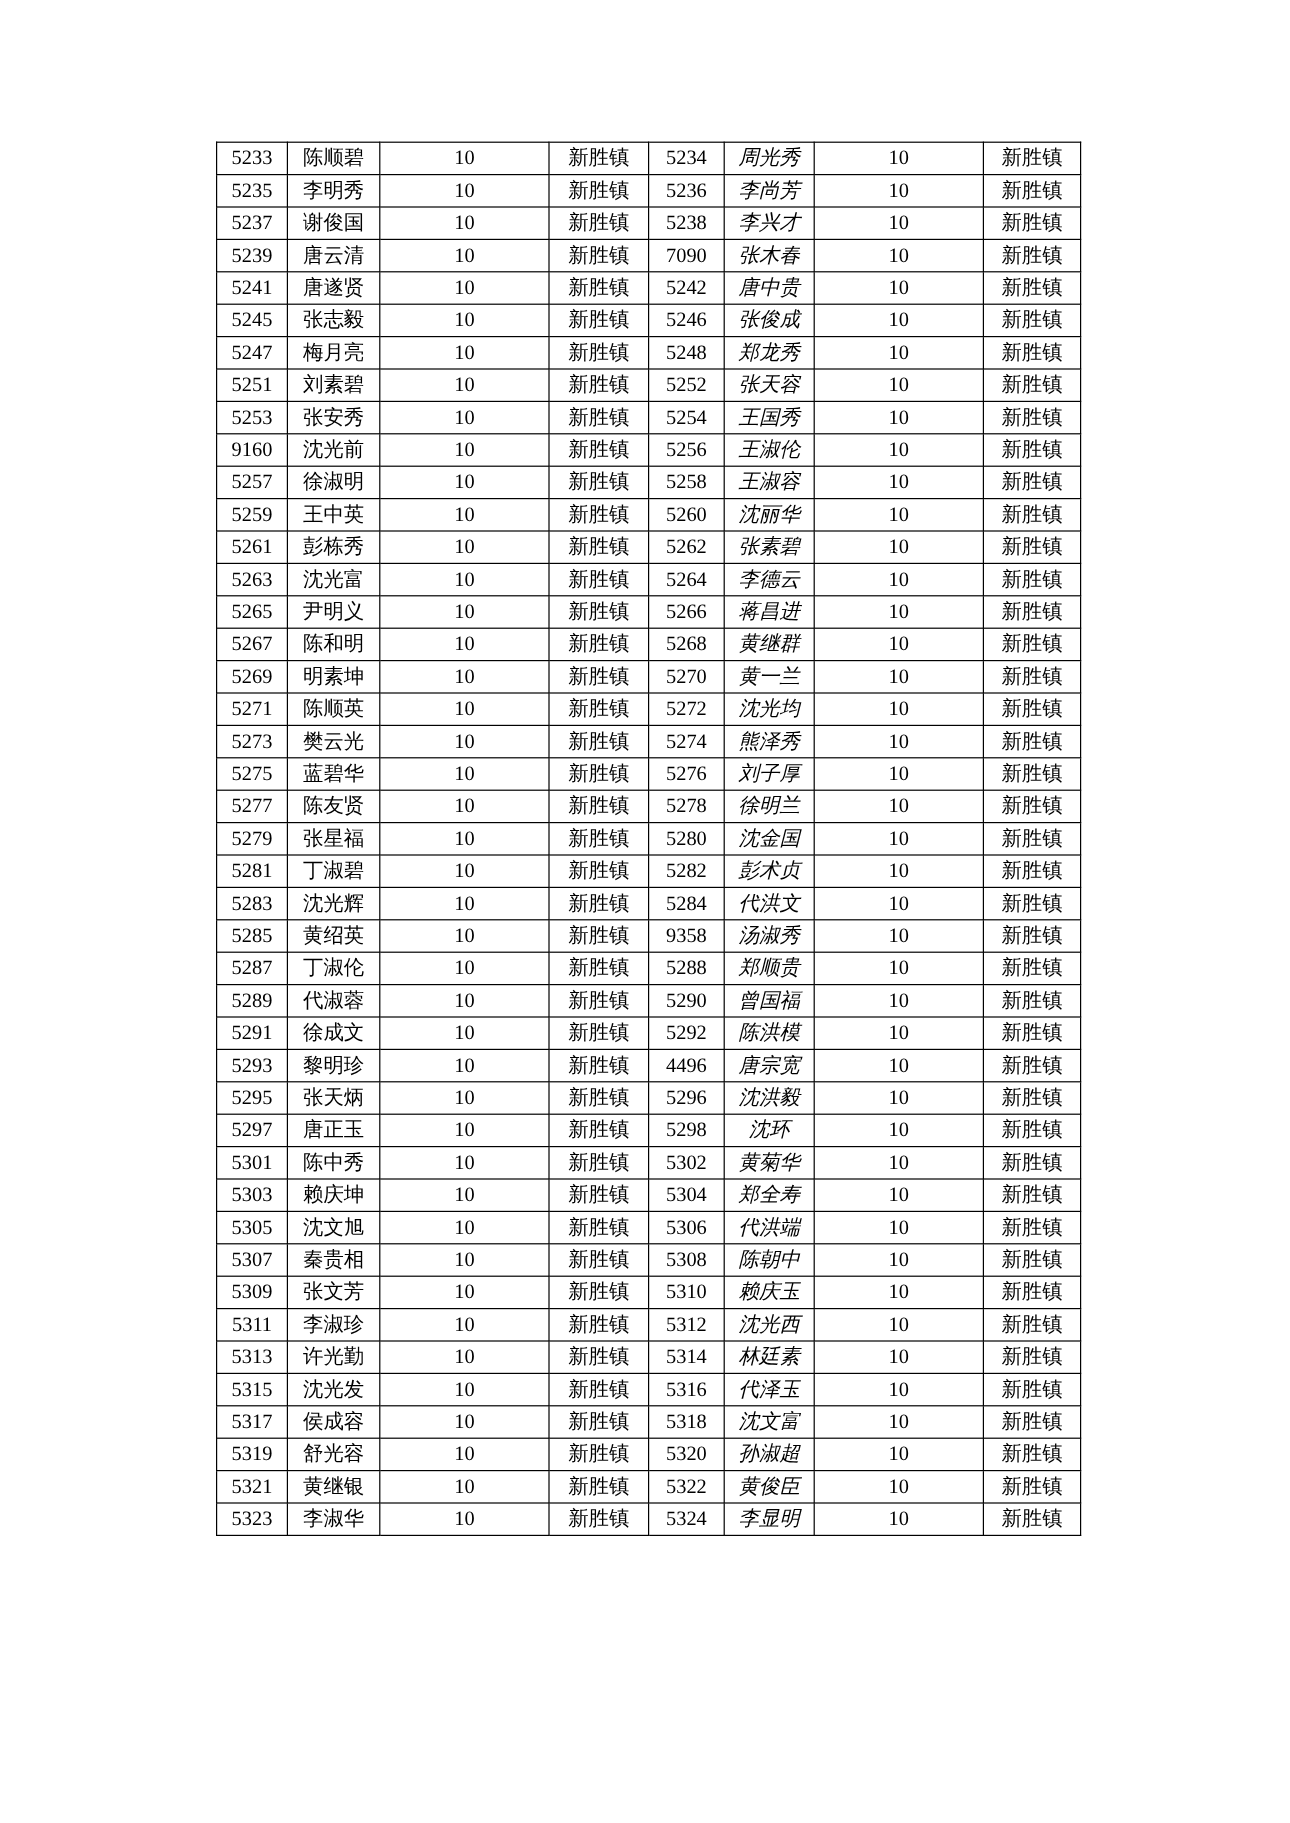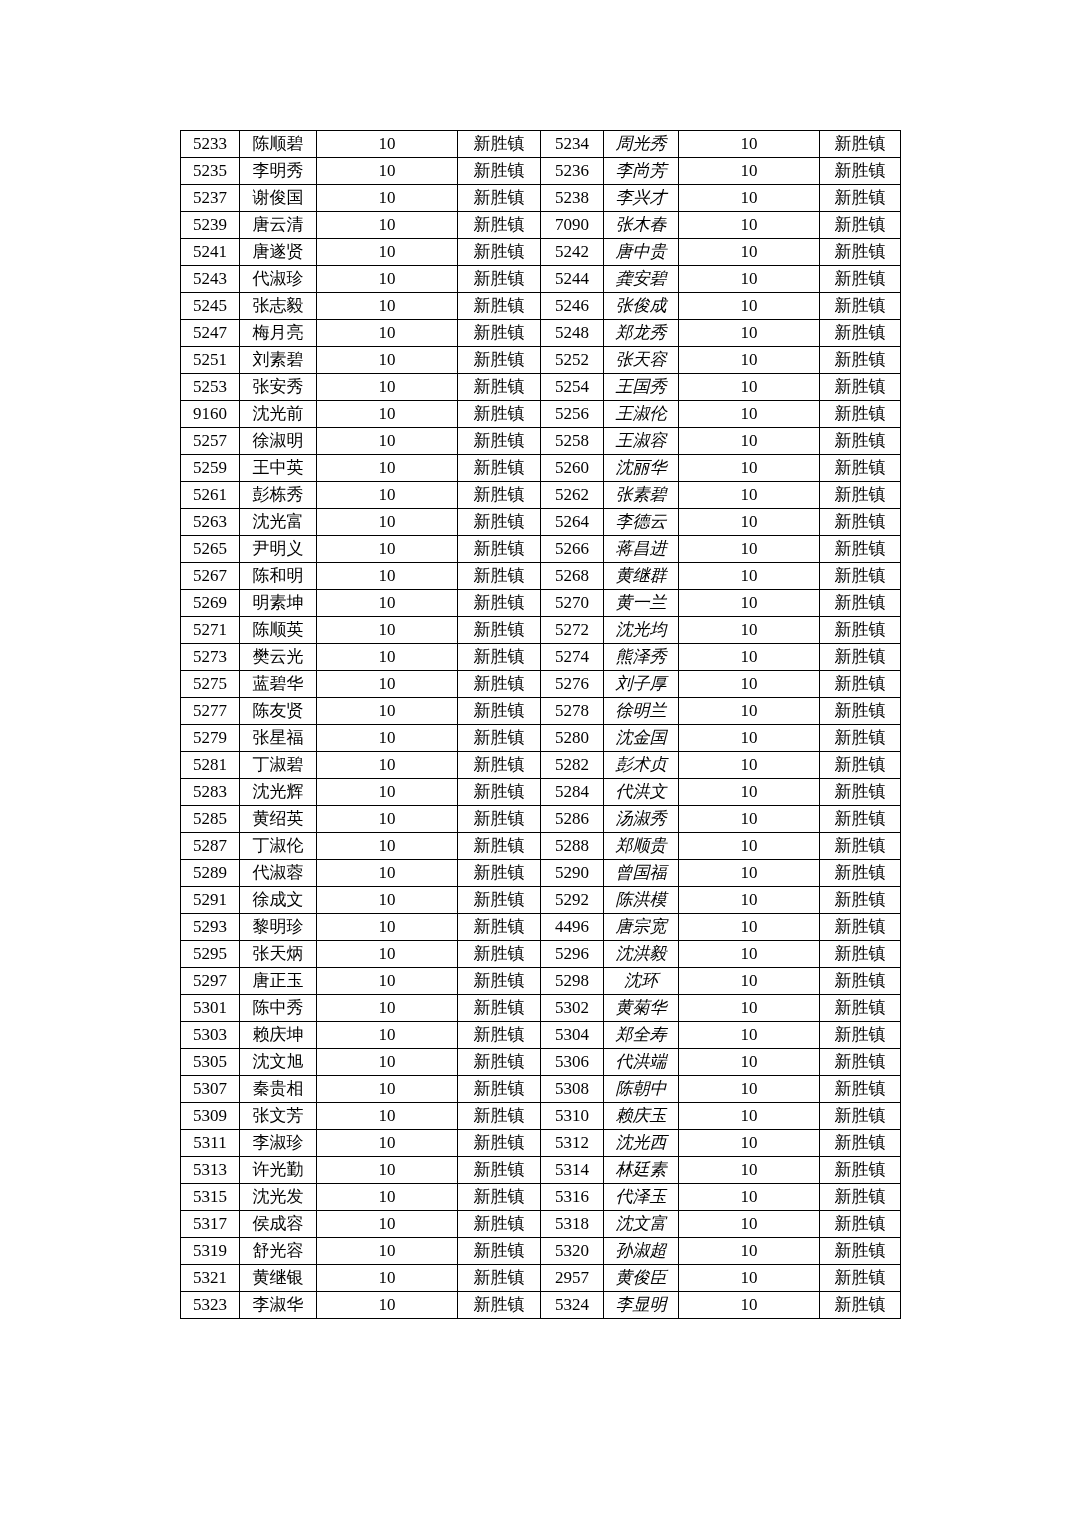--- a/index.html
+++ b/index.html
@@ -11,21 +11,21 @@
     position: relative;
     width: 1075px;
     height: 1519px;
     background: #ffffff;
     font-family: "Liberation Serif", "DejaVu Serif", serif;
     overflow: hidden;
   }
   table.roster {
     position: absolute;
     left: 180px;
-    top: 130px;
+    top: 118px;
     width: 712px;
     border-collapse: collapse;
     table-layout: fixed;
   }
   table.roster td {
     border: 1px solid #000000;
     height: 26px;
     line-height: 26px;
     font-size: 17px;
     color: #000000;
@@ -95,30 +95,20 @@
           <td class="col0">5241</td>
           <td class="col1">唐遂贤</td>
           <td class="col2">10</td>
           <td class="col3">新胜镇</td>
           <td class="col4">5242</td>
           <td class="col5">唐中贵</td>
           <td class="col6">10</td>
           <td class="col7">新胜镇</td>
         </tr>
         <tr>
-          <td class="col0">5243</td>
-          <td class="col1">代淑珍</td>
-          <td class="col2">10</td>
-          <td class="col3">新胜镇</td>
-          <td class="col4">5244</td>
-          <td class="col5">龚安碧</td>
-          <td class="col6">10</td>
-          <td class="col7">新胜镇</td>
-        </tr>
-        <tr>
           <td class="col0">5245</td>
           <td class="col1">张志毅</td>
           <td class="col2">10</td>
           <td class="col3">新胜镇</td>
           <td class="col4">5246</td>
           <td class="col5">张俊成</td>
           <td class="col6">10</td>
           <td class="col7">新胜镇</td>
         </tr>
         <tr>
@@ -299,21 +289,21 @@
           <td class="col4">5284</td>
           <td class="col5">代洪文</td>
           <td class="col6">10</td>
           <td class="col7">新胜镇</td>
         </tr>
         <tr>
           <td class="col0">5285</td>
           <td class="col1">黄绍英</td>
           <td class="col2">10</td>
           <td class="col3">新胜镇</td>
-          <td class="col4">5286</td>
+          <td class="col4">9358</td>
           <td class="col5">汤淑秀</td>
           <td class="col6">10</td>
           <td class="col7">新胜镇</td>
         </tr>
         <tr>
           <td class="col0">5287</td>
           <td class="col1">丁淑伦</td>
           <td class="col2">10</td>
           <td class="col3">新胜镇</td>
           <td class="col4">5288</td>
@@ -469,21 +459,21 @@
           <td class="col4">5320</td>
           <td class="col5">孙淑超</td>
           <td class="col6">10</td>
           <td class="col7">新胜镇</td>
         </tr>
         <tr>
           <td class="col0">5321</td>
           <td class="col1">黄继银</td>
           <td class="col2">10</td>
           <td class="col3">新胜镇</td>
-          <td class="col4">2957</td>
+          <td class="col4">5322</td>
           <td class="col5">黄俊臣</td>
           <td class="col6">10</td>
           <td class="col7">新胜镇</td>
         </tr>
         <tr>
           <td class="col0">5323</td>
           <td class="col1">李淑华</td>
           <td class="col2">10</td>
           <td class="col3">新胜镇</td>
           <td class="col4">5324</td>

